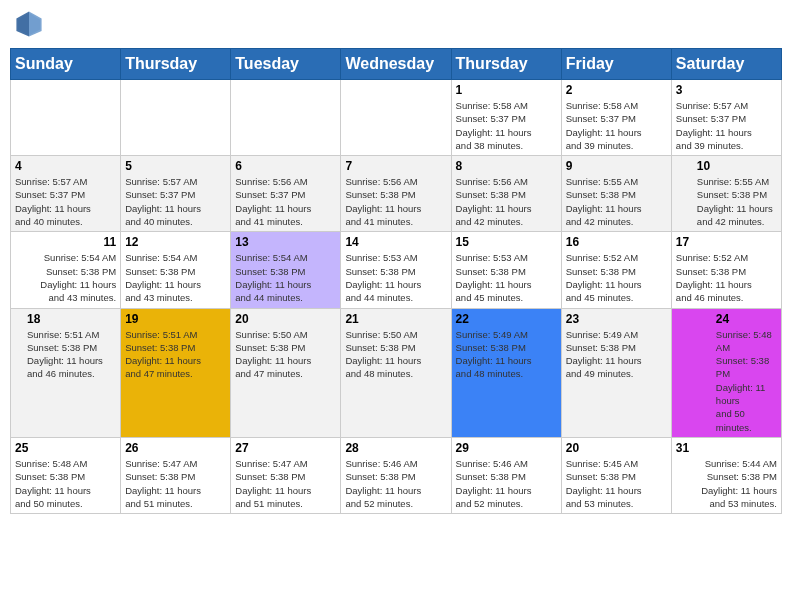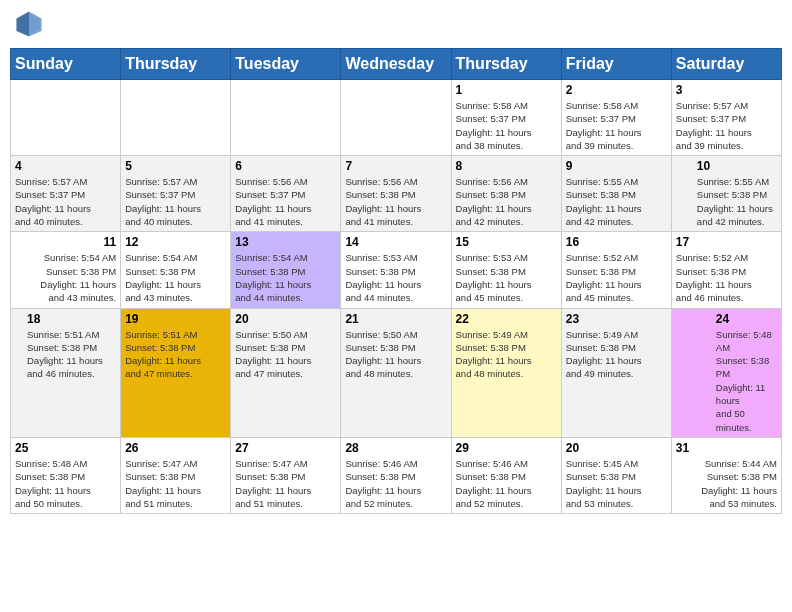--- a/index.html
+++ b/index.html
@@ -278,35 +278,35 @@
 Daylight: 11 hours
 and 47 minutes.</div>
         </td>
         <td style="background-color: rgb(242, 242, 242);">
           <span class="day-num">21</span>
           <div class="day-info" style="white-space: pre-line;">Sunrise: 5:50 AM
 Sunset: 5:38 PM
 Daylight: 11 hours
 and 48 minutes.</div>
         </td>
-        <td style="background-color: #fef9c3; margin-left: 8px;">
+        <td style="background-color: #3b82f6; margin-left: 8px;">
           <span class="day-num">22</span>
           <div class="day-info" style="white-space: pre-line;">Sunrise: 5:49 AM
 Sunset: 5:38 PM
 Daylight: 11 hours
 and 48 minutes.</div>
         </td>
         <td style="background-color: rgb(242, 242, 242);">
           <span class="day-num">23</span>
           <div class="day-info" style="white-space: pre-line;">Sunrise: 5:49 AM
 Sunset: 5:38 PM
 Daylight: 11 hours
 and 49 minutes.</div>
         </td>
-        <td style="background-color: #f0abfc; padding-left: 44px;">
+        <td style="background-color: #d946ef; padding-left: 44px;">
           <span class="day-num">24</span>
           <div class="day-info" style="white-space: pre-line;">Sunrise: 5:48 AM
 Sunset: 5:38 PM
 Daylight: 11 hours
 and 50 minutes.</div>
         </td>
       </tr>
       <tr>
         <td style="background-color: rgb(255, 255, 255);">
           <span class="day-num">25</span>

